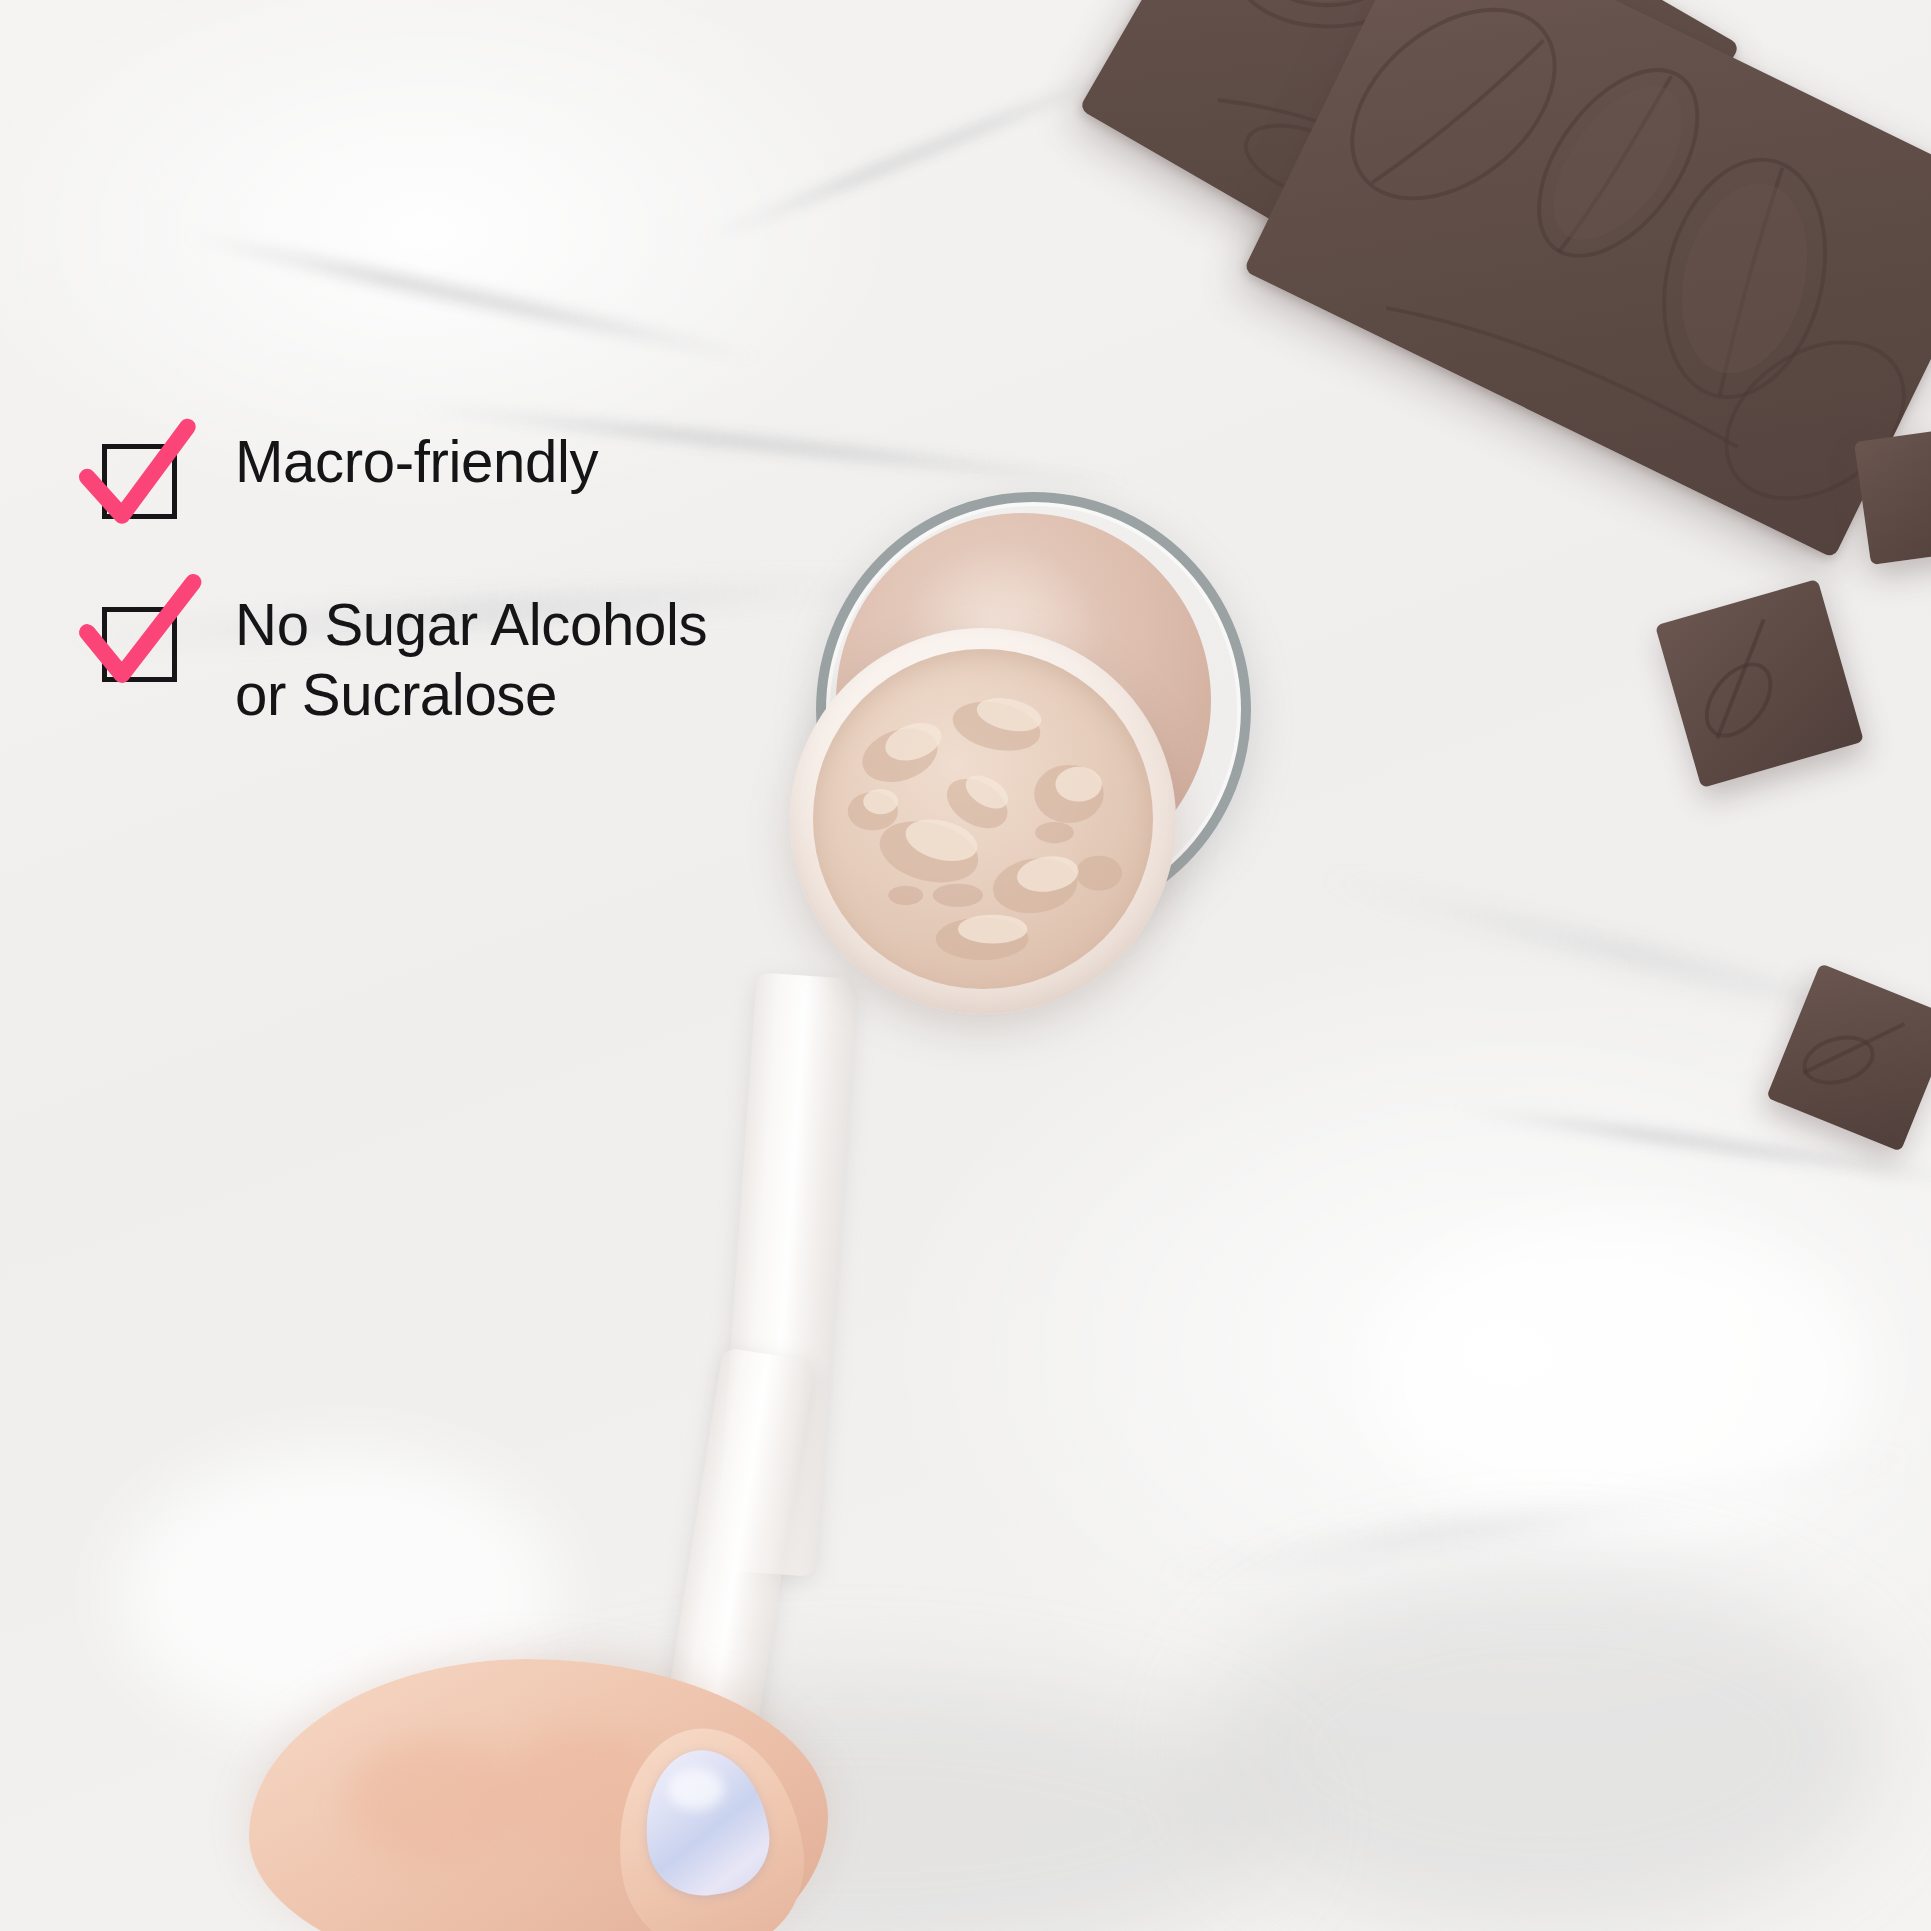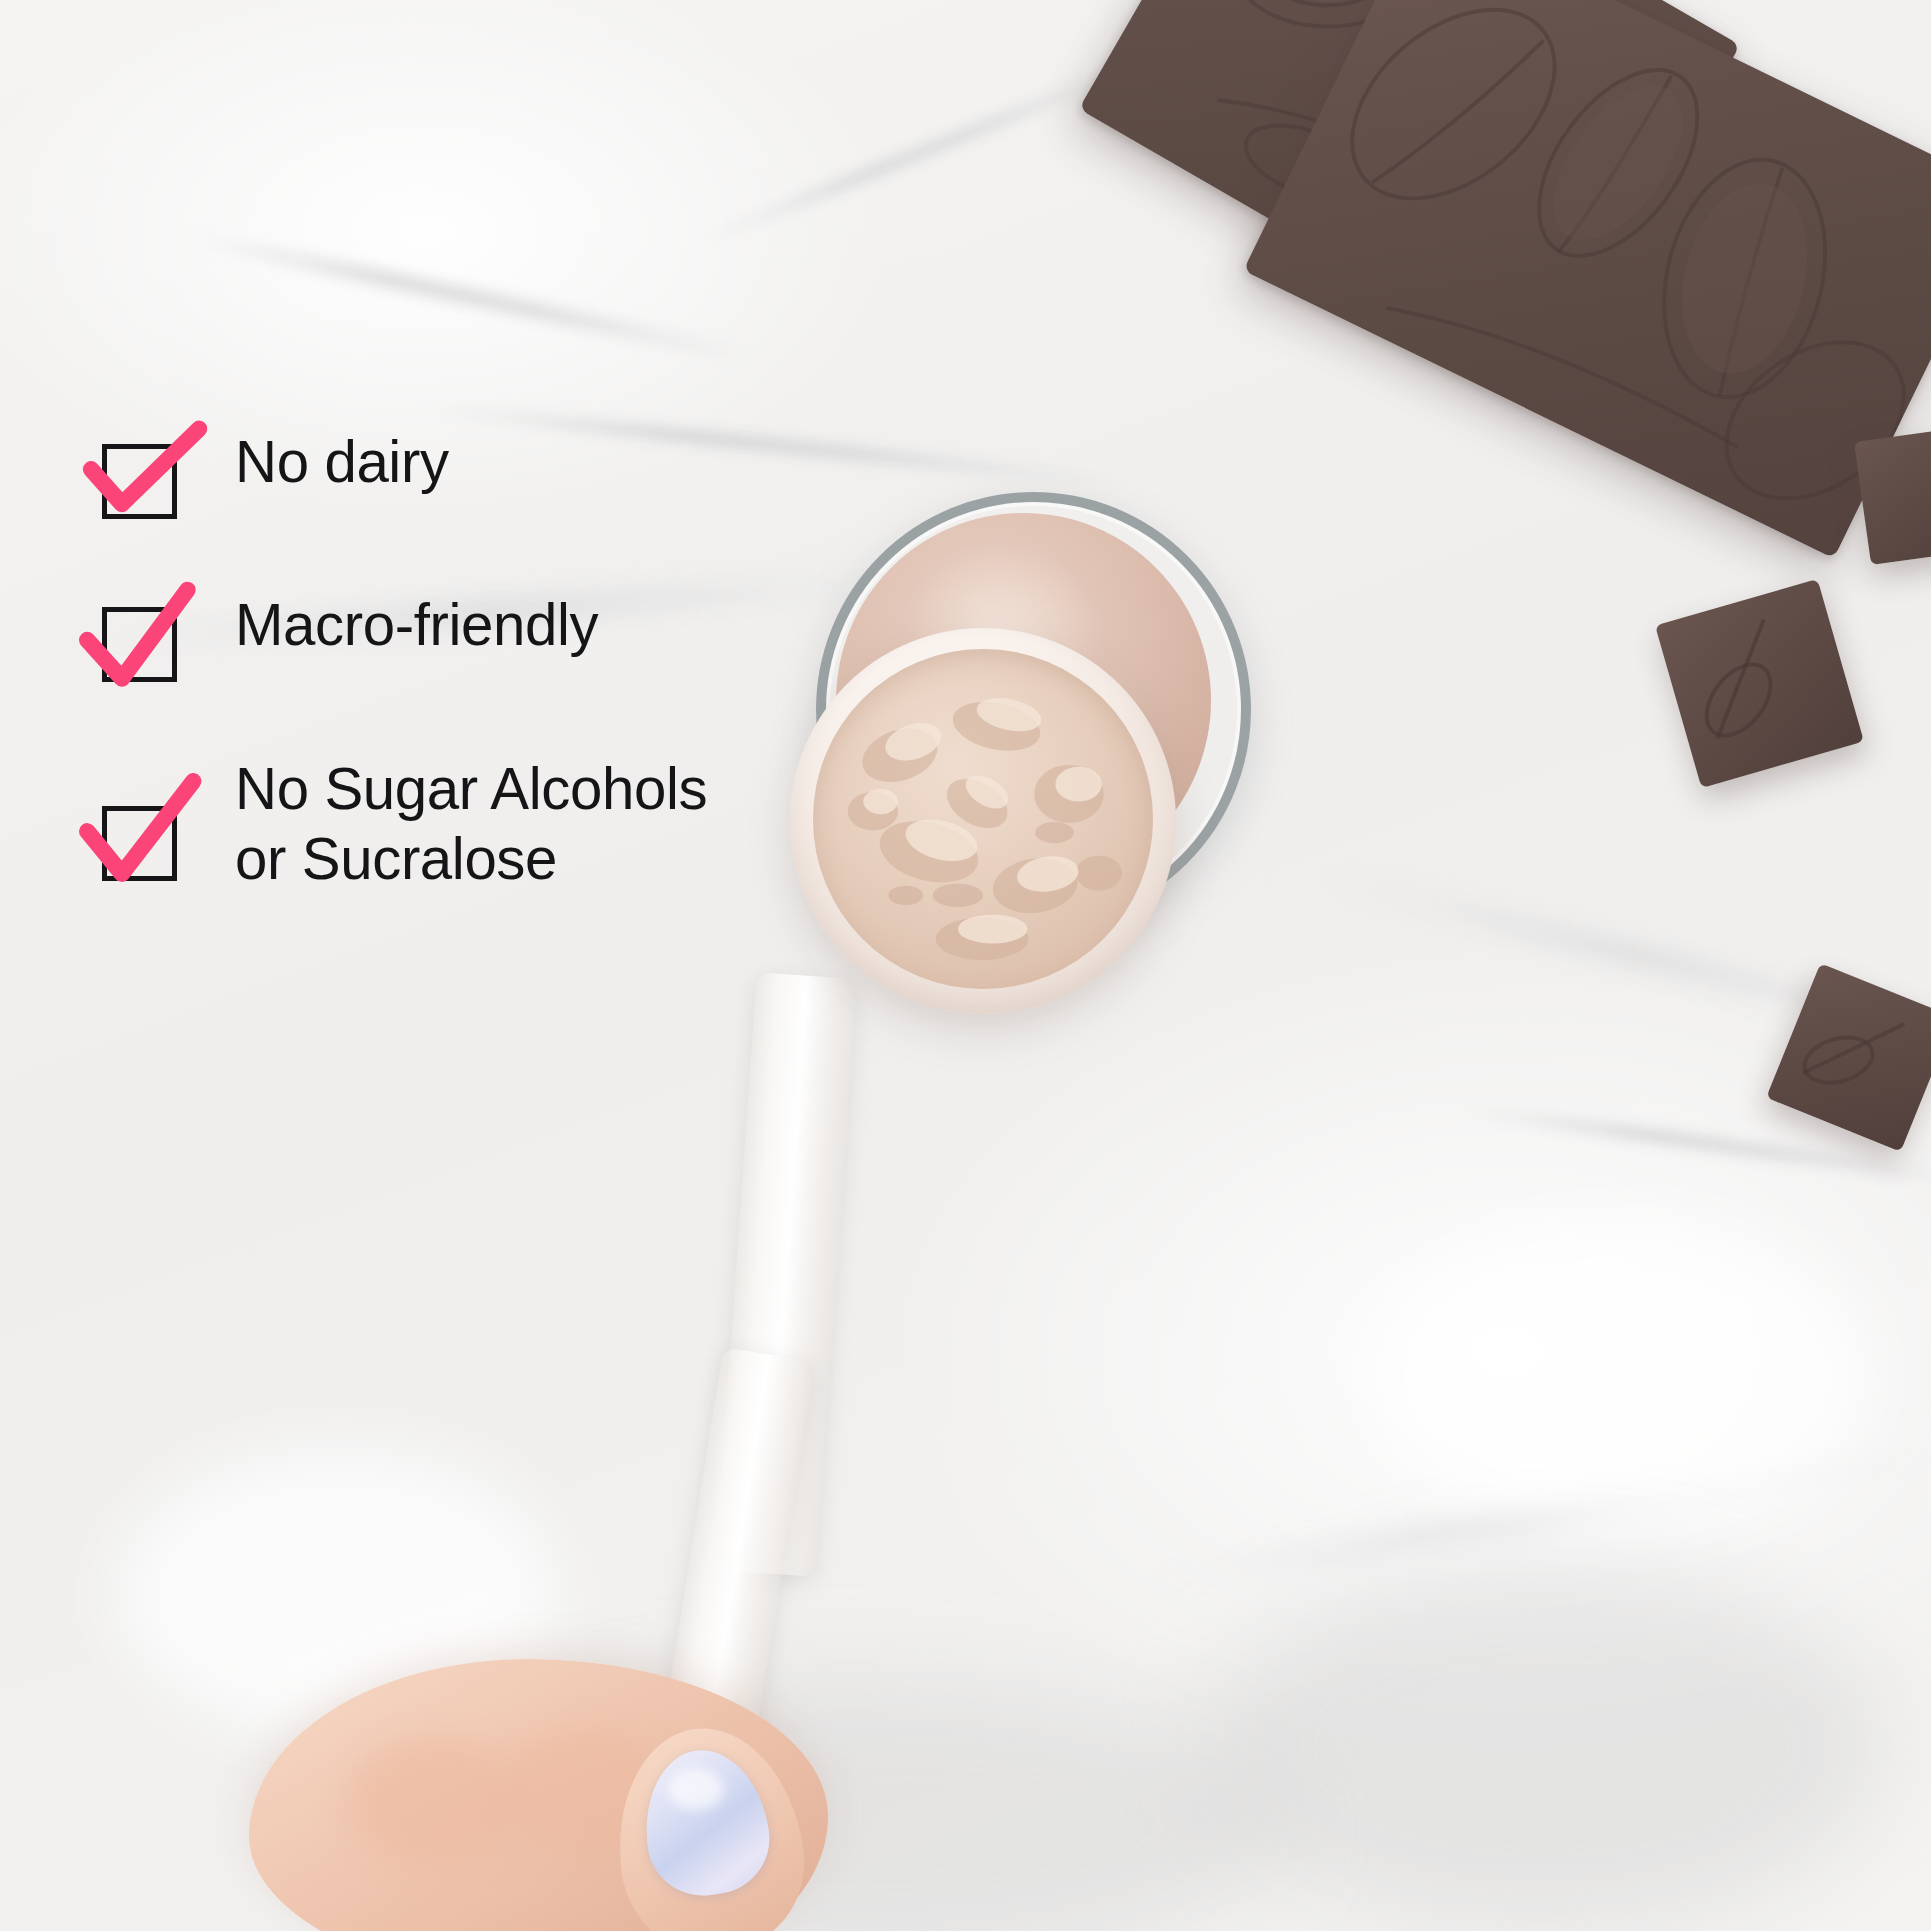--- a/index.html
+++ b/index.html
@@ -71,21 +71,21 @@
   .headline{
     font-family:"Liberation Sans", sans-serif;
     font-size:94px;line-height:1.06;letter-spacing:-1.2px;
     color:#111113;font-weight:400;margin:0;
     transform:scaleX(.95);transform-origin:left top;
   }
   .headline .em{font-weight:700;font-style:italic;}
 
   .list{position:absolute;left:85px;top:415px;width:966px;}
   .row{display:flex;align-items:flex-start;margin-bottom:48px;}
-  .row.last{margin-bottom:0;align-items:flex-end;}
+  .row.last{margin-bottom:0;}
   .cbwrap{position:relative;width:150px;height:108px;flex:0 0 150px;margin-top:7.7px;}
   .cbox{position:absolute;left:17.4px;top:21px;width:75px;height:75px;border:5.8px solid #161618;box-sizing:border-box;background:transparent;}
   .tick{position:absolute;left:0;top:0;width:150px;height:108px;overflow:visible;}
   .label{
     font-family:"Liberation Sans", sans-serif;
     font-size:60px;line-height:1.16;color:#151517;font-weight:400;
     letter-spacing:-0.4px;padding-top:11.6px;transform:scaleX(.97);transform-origin:left top;
   }
   .label .l2{display:block;}
 </style>
@@ -213,31 +213,20 @@
   <div class="hand" style="left:249px;top:1659px;width:579px;height:328px;"></div>
   <div class="knuck" style="left:348px;top:1738px;width:174px;height:126px;"></div>
   <div class="knuck" style="left:502px;top:1728px;width:164px;height:126px;"></div>
   <div class="finger" style="left:618px;top:1728px;width:183px;height:222px;transform:rotate(-8deg);"></div>
   <div class="nail" style="left:645px;top:1750px;width:122px;height:145px;transform:rotate(-8deg);"></div>
   <div class="nail-sheen" style="left:668px;top:1769px;width:56px;height:41px;"></div>
 
 
   <div class="list">
 
-    <div class="row">
-      <div class="cbwrap">
-        <div class="cbox"></div>
-        <svg class="tick" viewBox="0 0 155 112">
-          <path d="M6 48 L38 84 L118 6" fill="none" stroke="#fb4578" stroke-width="17" stroke-linecap="round" stroke-linejoin="round"></path>
-        </svg>
-      </div>
-      <div class="label">
-        <span>No dairy</span>
-      </div>
-    </div>
 
 
     <div class="row">
       <div class="cbwrap">
         <div class="cbox"></div>
         <svg class="tick" viewBox="0 0 155 112">
           <path d="M2 56 L38 96 L106 4" fill="none" stroke="#fb4578" stroke-width="17" stroke-linecap="round" stroke-linejoin="round"></path>
         </svg>
       </div>
       <div class="label">

